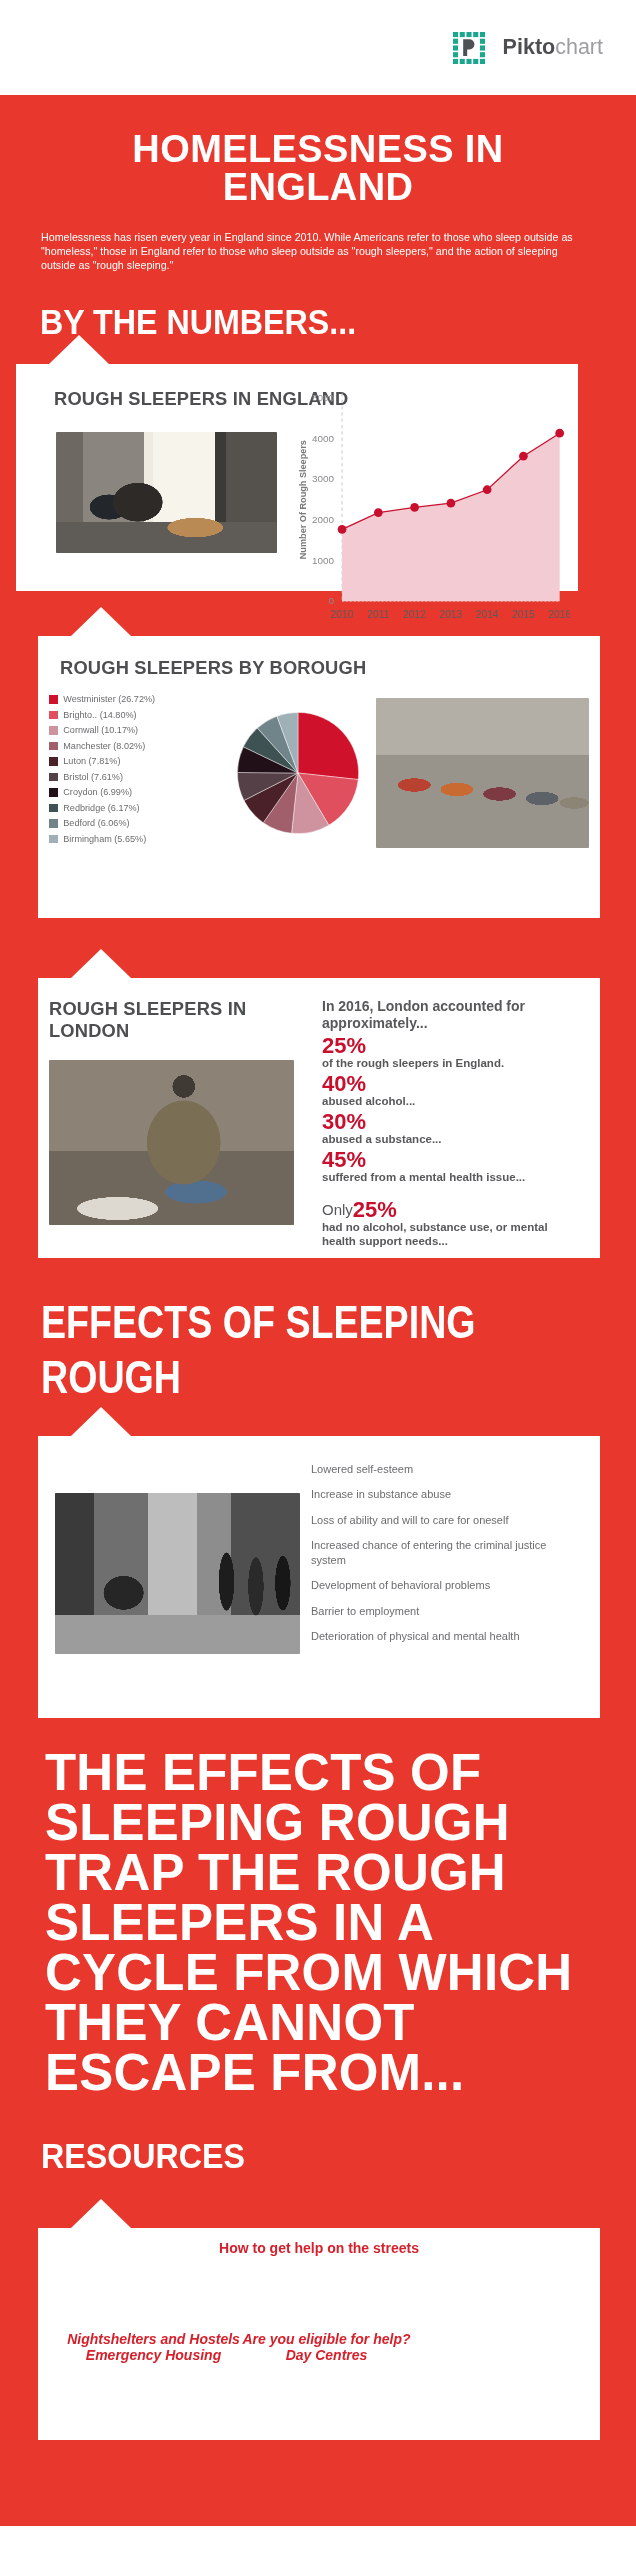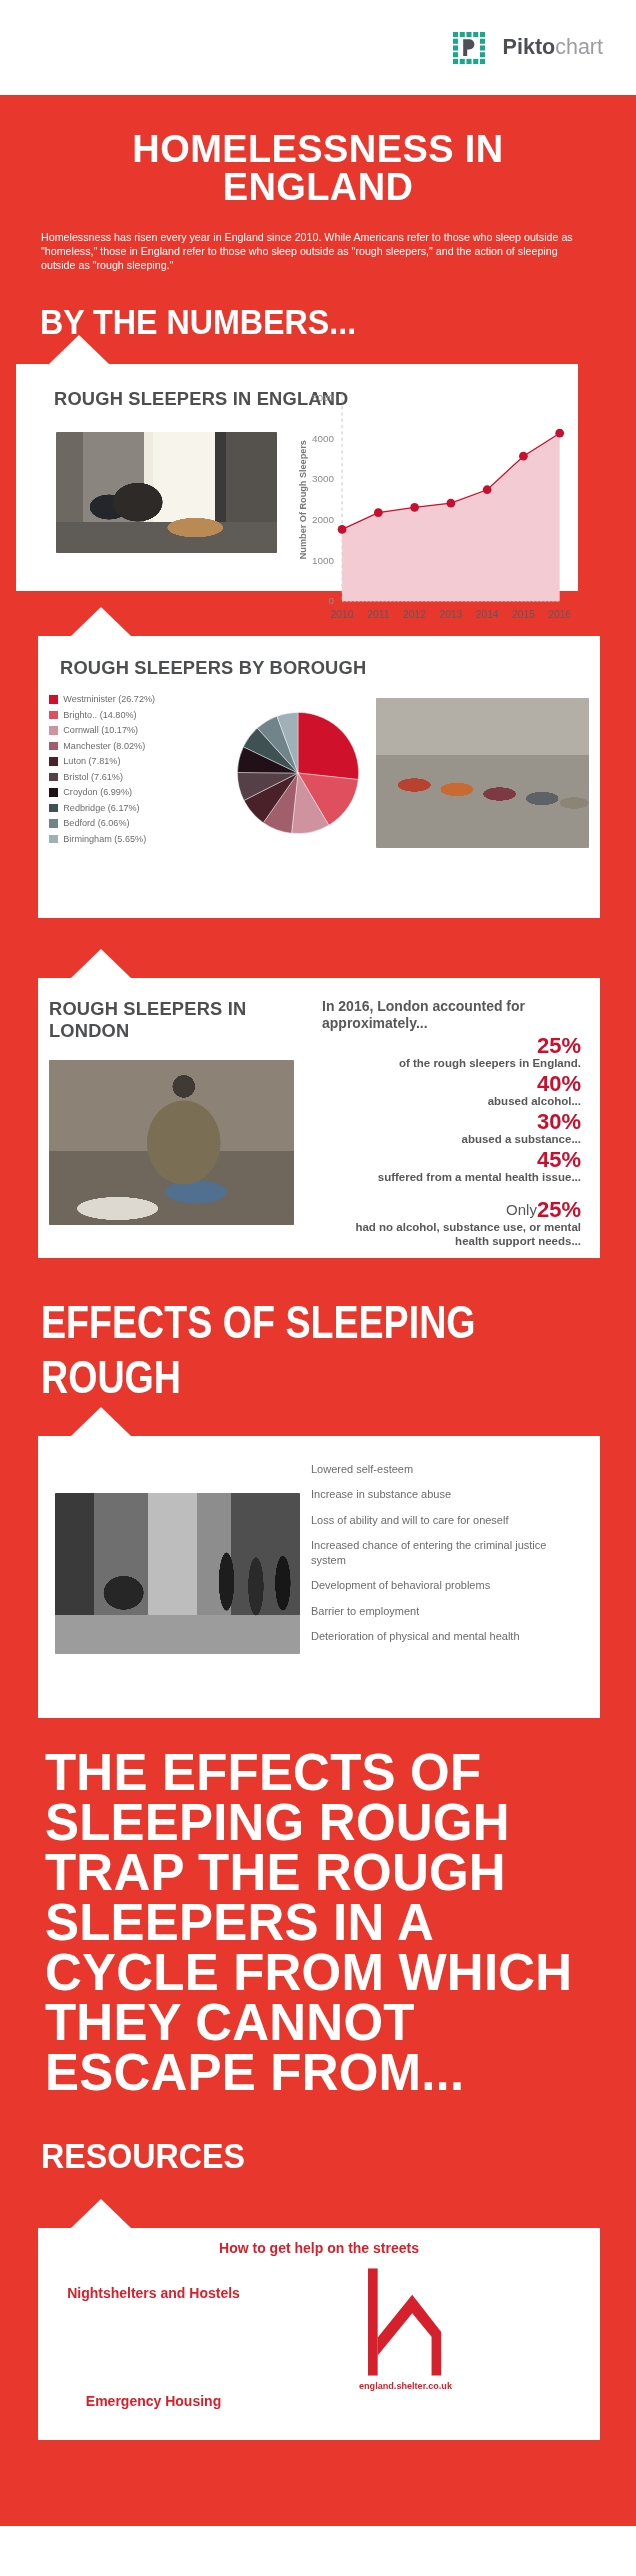--- a/index.html
+++ b/index.html
@@ -61,21 +61,21 @@
   .card-london .card-title{margin-left:0;}
   .photo-man{width:245px;height:165px;margin-top:17.5px;margin-left:0;
     background:
       radial-gradient(circle 16px at 55% 16%, #3f3a33 70%, rgba(0,0,0,0) 71%),
       radial-gradient(ellipse 57px 65px at 55% 50%, #7a6f54 64%, rgba(0,0,0,0) 65%),
       radial-gradient(ellipse 51px 19px at 60% 80%, #51708f 60%, rgba(0,0,0,0) 61%),
       radial-gradient(ellipse 67px 19px at 28% 90%, #ddd8d0 60%, rgba(0,0,0,0) 61%),
       linear-gradient(180deg,#8d8276 0 55%, #6f665c 55% 100%);}
   .london-right{flex:1;padding-left:11px;}
   .lead{font-size:14px;font-weight:bold;color:#57585a;line-height:1.22;}
-  .stat{text-align:right;margin-top:1.6px;}
+  .stat{text-align:left;margin-top:1.6px;}
   .stat-gap{margin-top:14.3px;}
   .stat-prefix{font-size:15px;font-weight:normal;color:#57585a;margin-right:0;vertical-align:2.4px;}
   .stat-value{font-size:22px;font-weight:bold;color:#c8102e;line-height:1.05;}
   .stat-label{font-size:11.5px;font-weight:bold;color:#57585a;line-height:1.15;}
 
   .card-effects{height:282px;margin-top:32px;padding:24px 11px 16px 11px;display:flex;}
   .effects-left{width:262px;flex:none;}
   .photo-bw{width:245px;height:161px;margin-top:33px;margin-left:6.4px;
     background:
       radial-gradient(ellipse 32px 27px at 28% 62%, #262626 62%, rgba(0,0,0,0) 63%),
@@ -85,21 +85,21 @@
       linear-gradient(0deg,#9c9c9c 0 24%, rgba(0,0,0,0) 24%),
       linear-gradient(90deg,#3a3a3a 0 16%, #6f6f6f 16% 38%, #bdbdbd 38% 58%, #8d8d8d 58% 72%, #4f4f4f 72% 100%);}
   .effects-list{flex:1;padding-top:1.6px;}
   .effect-item{font-size:11px;color:#6b6c6e;line-height:1.32;margin-bottom:11px;width:266px;}
 
   .statement{margin:30px 0 0 45px;width:557px;color:#fff;font-weight:bold;font-size:51px;line-height:.98;white-space:pre-line;letter-spacing:0.2px;}
 
   .card-resources{height:212px;margin-top:52px;padding-top:12px;}
   .res-heading{width:215px;margin:0 auto;text-align:center;color:#d6202b;font-size:14px;font-weight:bold;line-height:1.18;}
   .res-grid{display:flex;margin-top:11px;padding:0 29px;}
-  .res-col{width:173px;flex:none;display:flex;flex-direction:column;justify-content:space-between;height:142px;text-align:center;padding-top:17.5px;box-sizing:border-box;}
+  .res-col{width:173px;flex:none;display:flex;flex-direction:column;justify-content:center;height:142px;text-align:center;padding-top:17.5px;box-sizing:border-box;font-style:italic;}
   .res-item{color:#d6202b;font-size:14px;font-weight:bold;line-height:1.18;}
   .res-center{flex:1;display:flex;flex-direction:column;align-items:center;}
   .res-caption{margin-top:4px;color:#d6202b;font-size:9.1px;font-weight:bold;cursor:pointer;}
 </style>
 </head>
 <body>
 
 <div id="page">
 
   <div class="header">
@@ -280,26 +280,23 @@
     <h2 class="sec-head head-resources">RESOURCES</h2>
 
     <div class="card card-resources">
       <div class="pointer"></div>
       <div class="res-heading">How to get help on the streets</div>
       <div class="res-grid">
         <div class="res-col">
             <div class="res-item">Nightshelters and Hostels</div>
             <div class="res-item">Emergency Housing</div>
           </div>
-        <div class="res-center">
-          <svg width="76" height="110" viewBox="0 0 110 155">
-            <rect x="0" y="0" width="14" height="155" fill="#d6202b"></rect>
-            <path d="M14,100 L64,38 L106,92 L106,155 L92,155 L92,99 L64,65 L14,126 Z" fill="#d6202b"></path>
-          </svg>
-          <div class="res-caption">england.shelter.co.uk</div>
-        </div>
+        <div class="res-col">
+            <div class="res-item">Are you eligible for help?</div>
+            <div class="res-item">Day Centres</div>
+          </div>
       </div>
     </div>
 
   </div>
 
 </div>
 
 
 </body></html>

